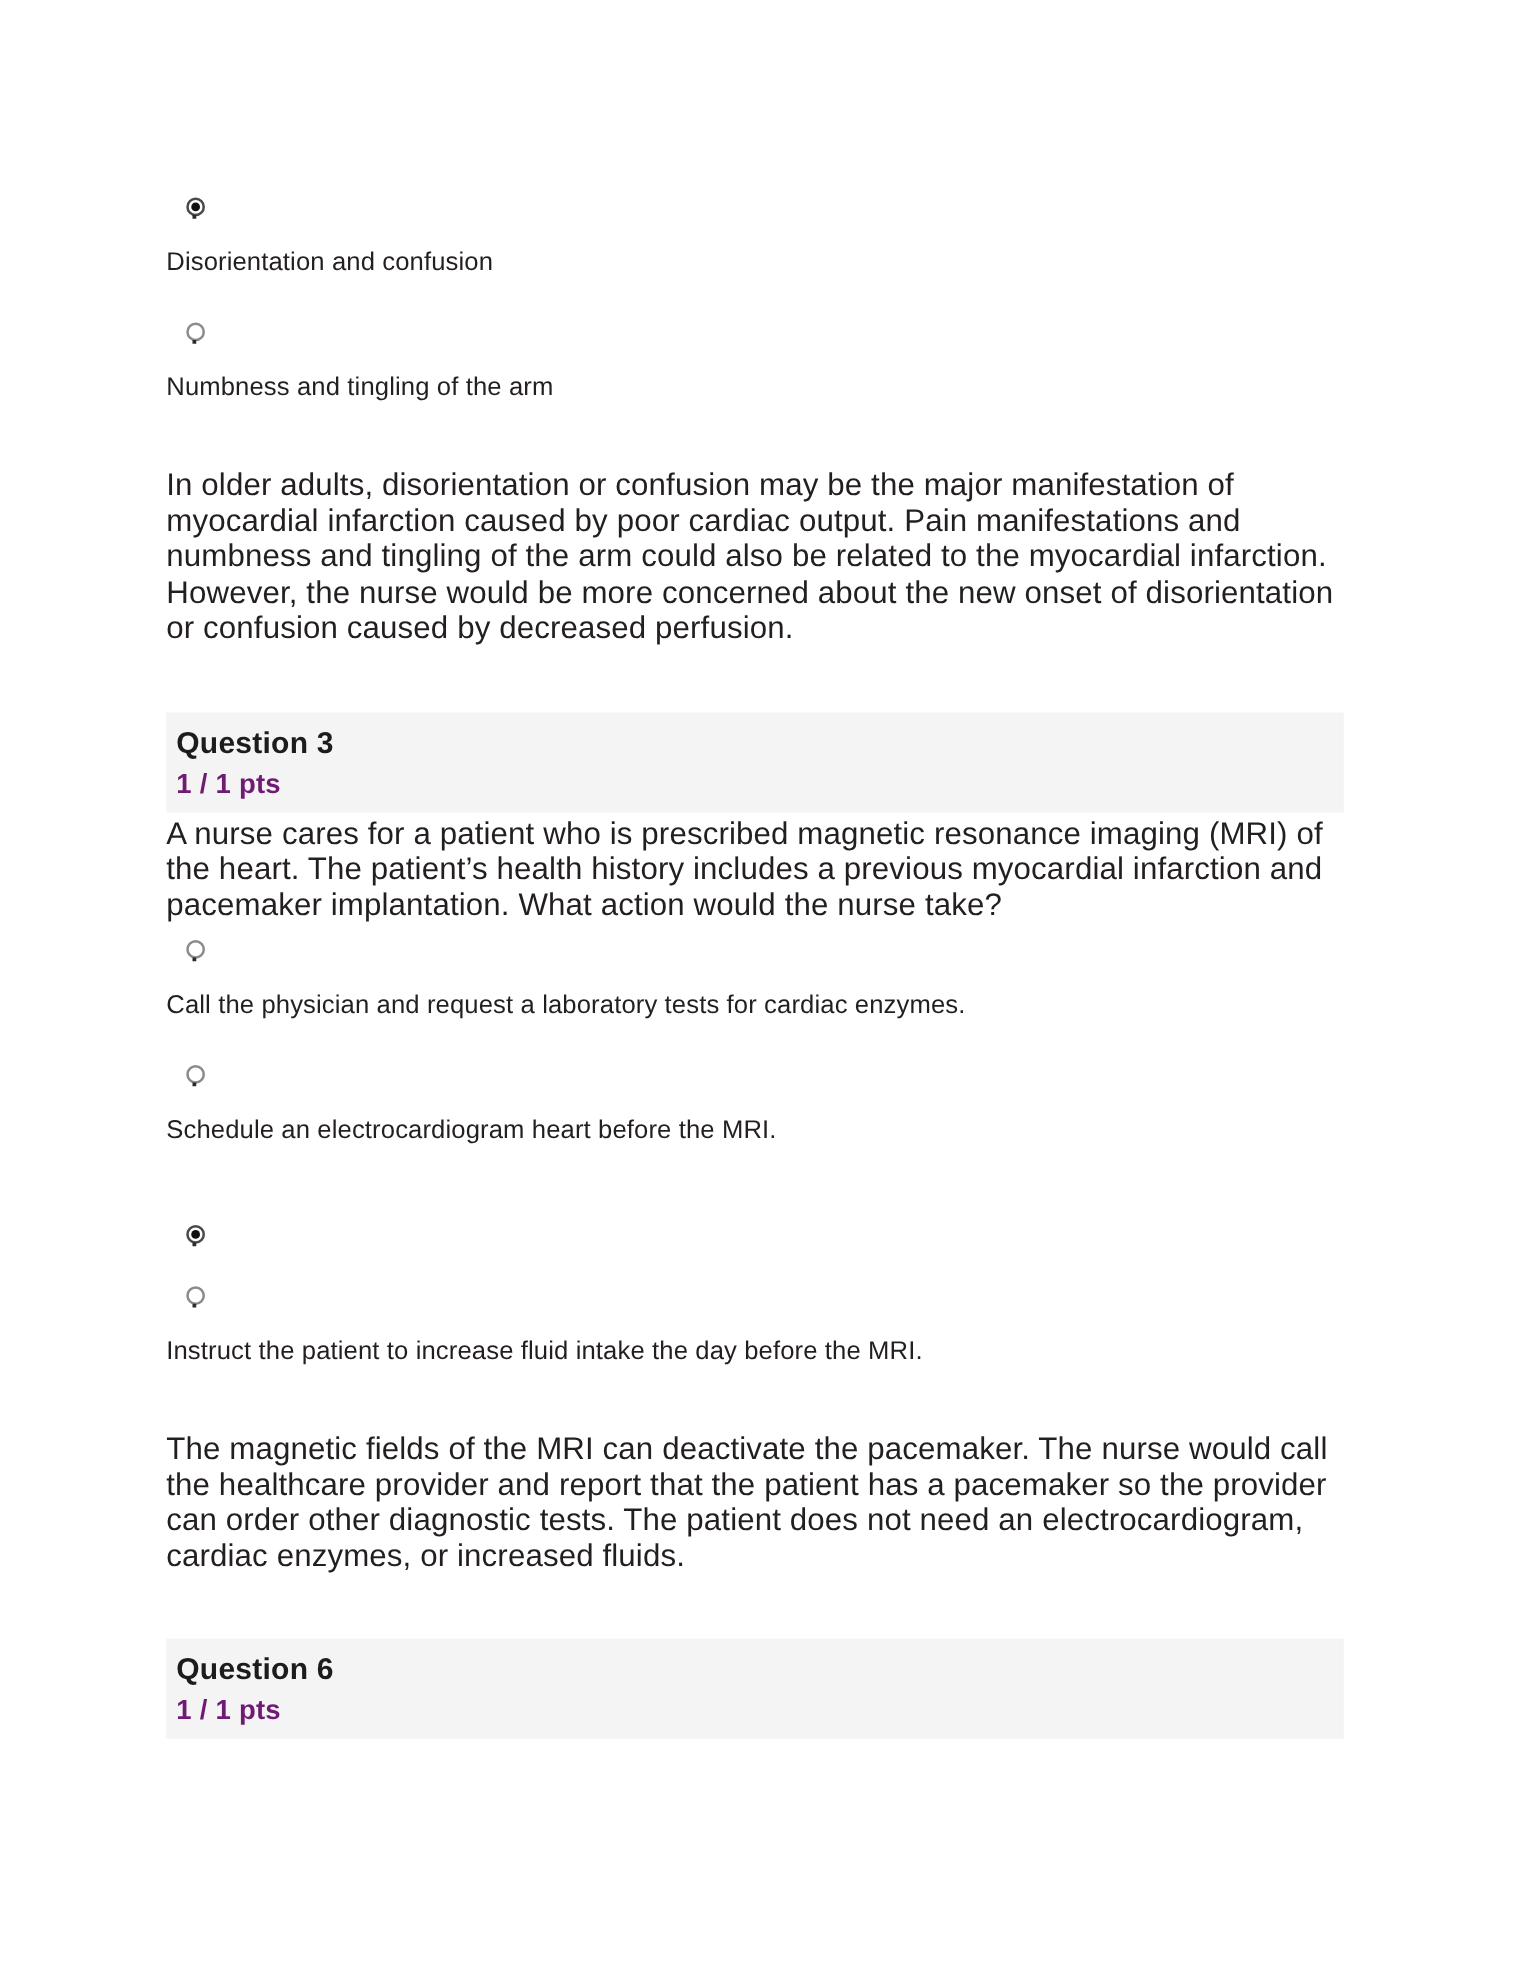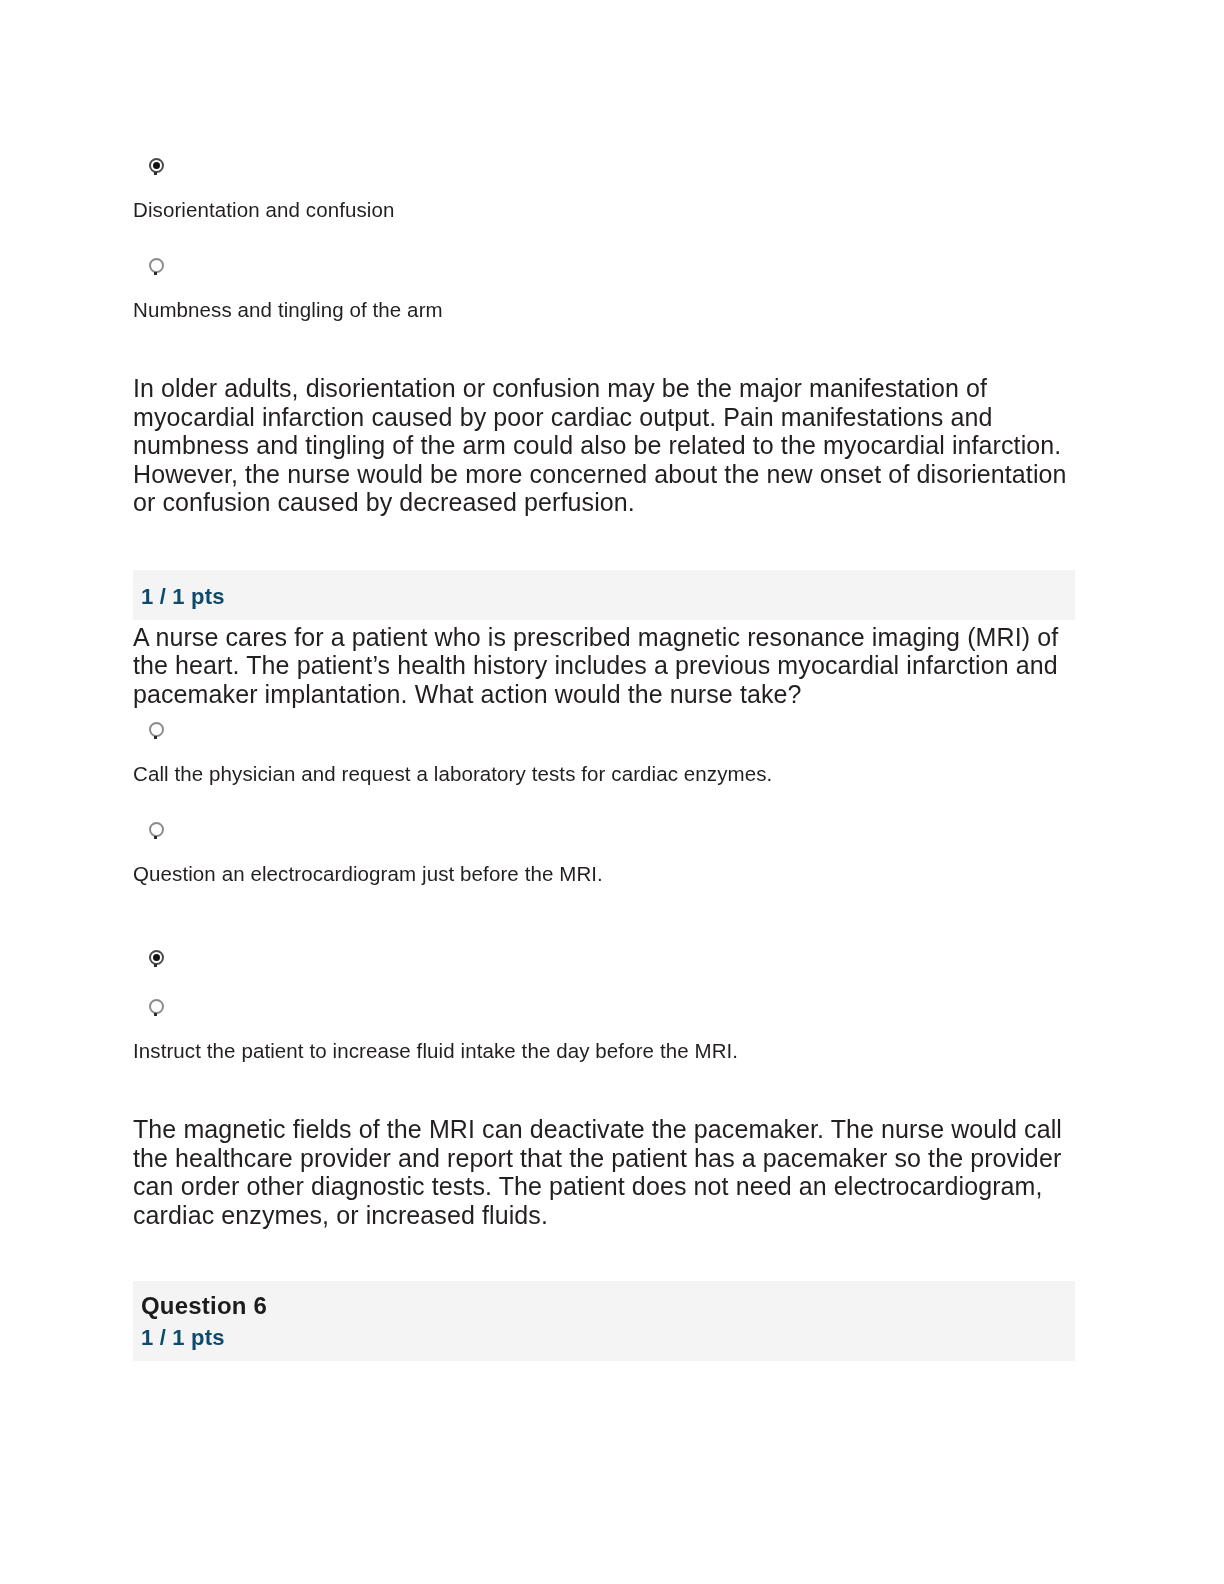--- a/index.html
+++ b/index.html
@@ -93,21 +93,21 @@
   .qhead .qtitle {
     font-size: 24px;
     font-weight: bold;
     color: #1c1c1c;
     line-height: 30px;
     letter-spacing: 0.2px;
   }
   .qhead .qpts {
     font-size: 22px;
     font-weight: bold;
-    color: #0c4a6e;
+    color: #701a75;
     line-height: 30px;
     margin-top: 2px;
     letter-spacing: 0.2px;
   }
   .spacer-md { height: 34px; }
   .spacer-lg { height: 50px; }
   .spacer-xl { height: 62px; }
 </style>
 </head>
 <body>
@@ -129,37 +129,38 @@
       <div class="opt-label">Numbness and tingling of the arm</div>
     </div>
 
     <div class="spacer-lg"></div>
 
     <div class="para">In older adults, disorientation or confusion may be the major manifestation of myocardial infarction caused by poor cardiac output. Pain manifestations and numbness and tingling of the arm could also be related to the myocardial infarction. However, the nurse would be more concerned about the new onset of disorientation or confusion caused by decreased perfusion.</div>
 
     <div style="height:53px"></div>
 
     <div class="qhead">
+      <div class="qtitle">Question 3</div>
       <div class="qpts">1 / 1 pts</div>
     </div>
 
     <div class="para" style="margin-top:3px;">A nurse cares for a patient who is prescribed magnetic resonance imaging (MRI) of the heart. The patient’s health history includes a previous myocardial infarction and pacemaker implantation. What action would the nurse take?</div>
 
     <div style="height:14px"></div>
 
     <div class="option">
       <span class="radio"></span>
       <div class="opt-label">Call the physician and request a laboratory tests for cardiac enzymes.</div>
     </div>
 
     <div class="spacer-md"></div>
 
     <div class="option">
       <span class="radio"></span>
-      <div class="opt-label">Question an electrocardiogram just before the MRI.</div>
+      <div class="opt-label">Schedule an electrocardiogram heart before the MRI.</div>
     </div>
 
     <div class="spacer-xl"></div>
 
     <div class="option">
       <span class="radio checked"></span>
     </div>
 
     <div class="spacer-md"></div>
 

